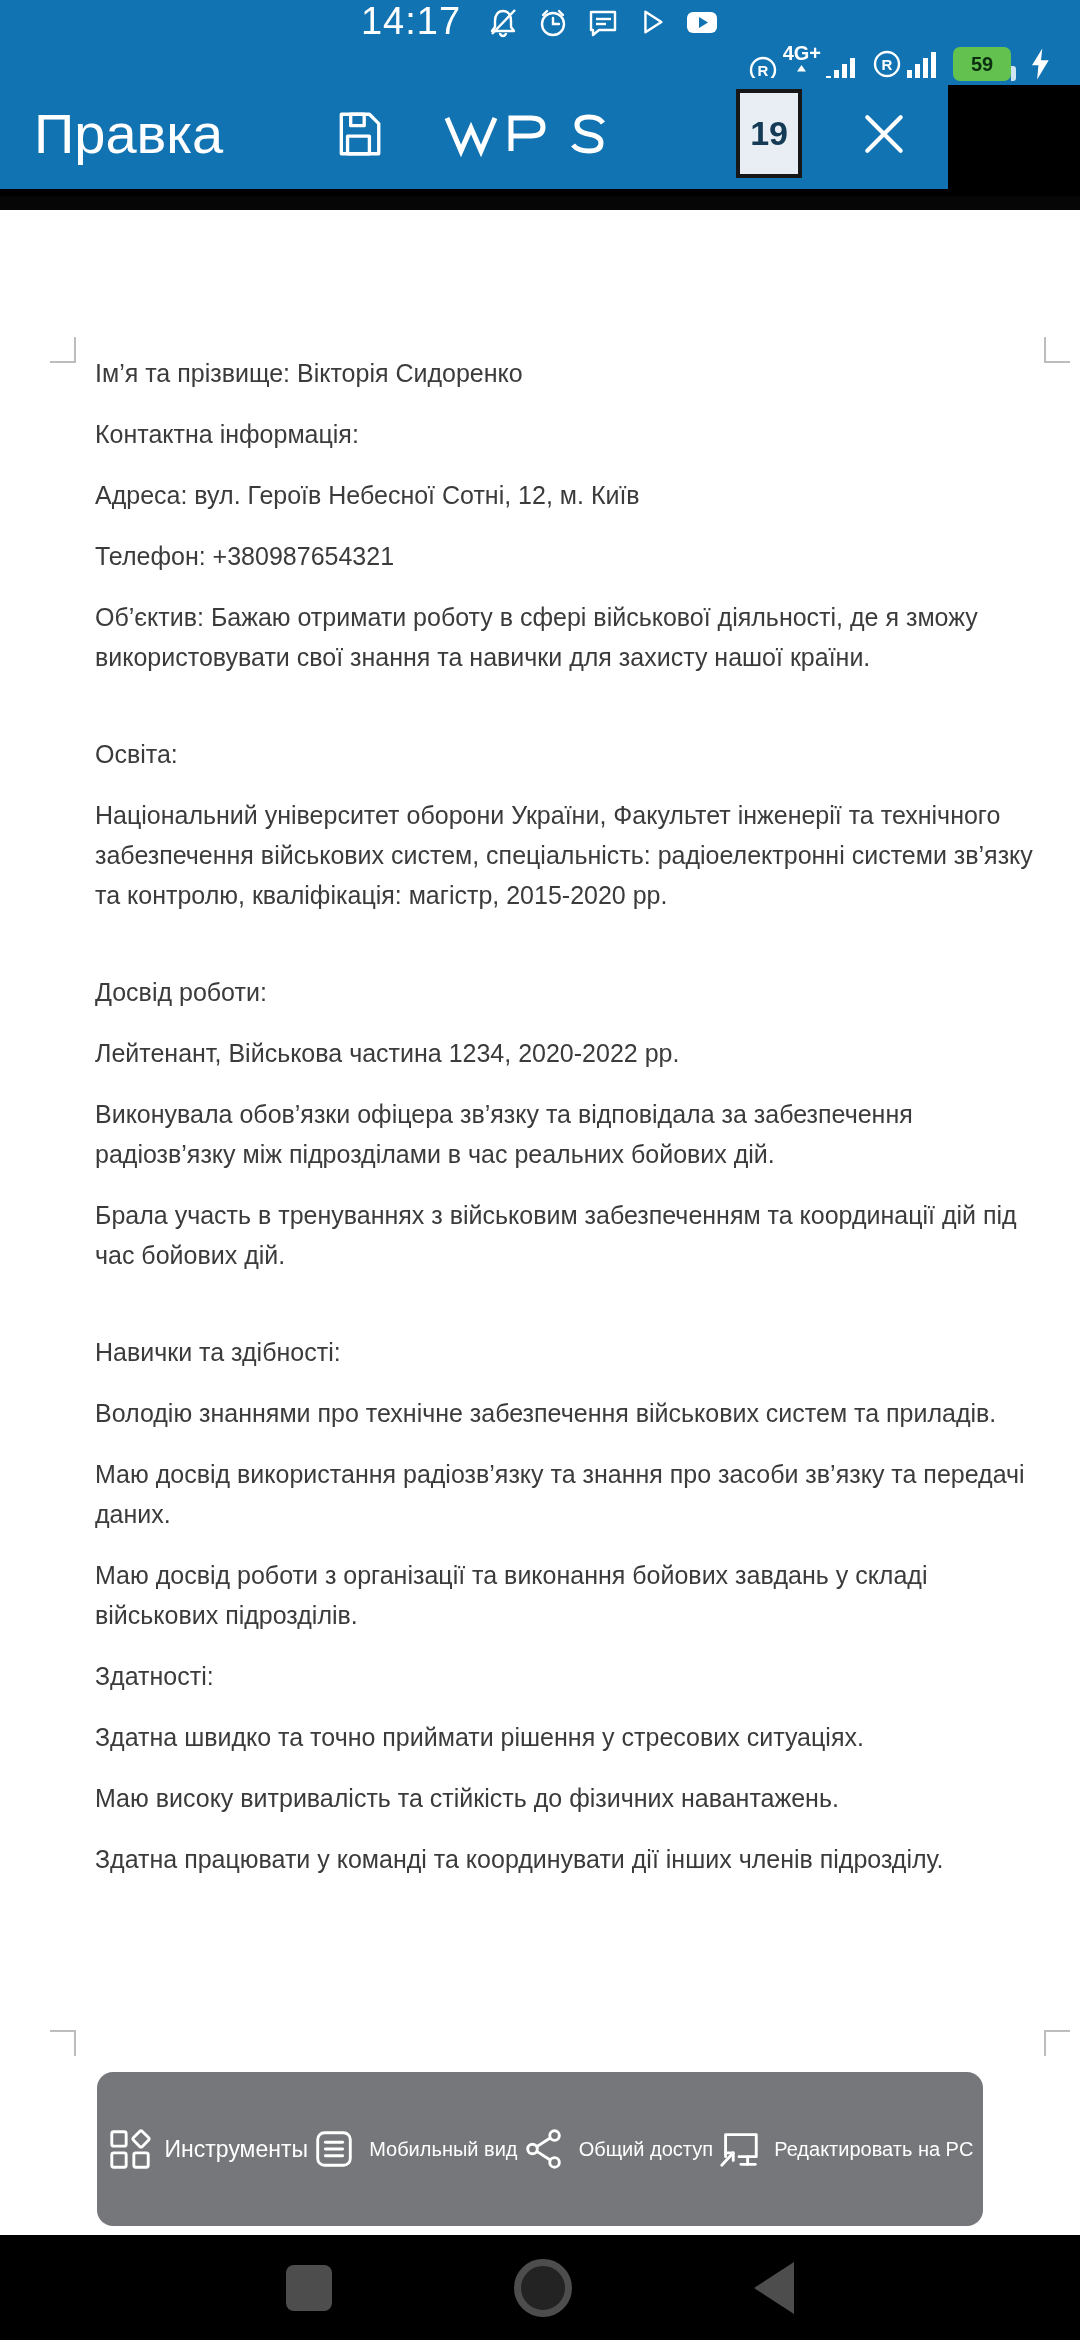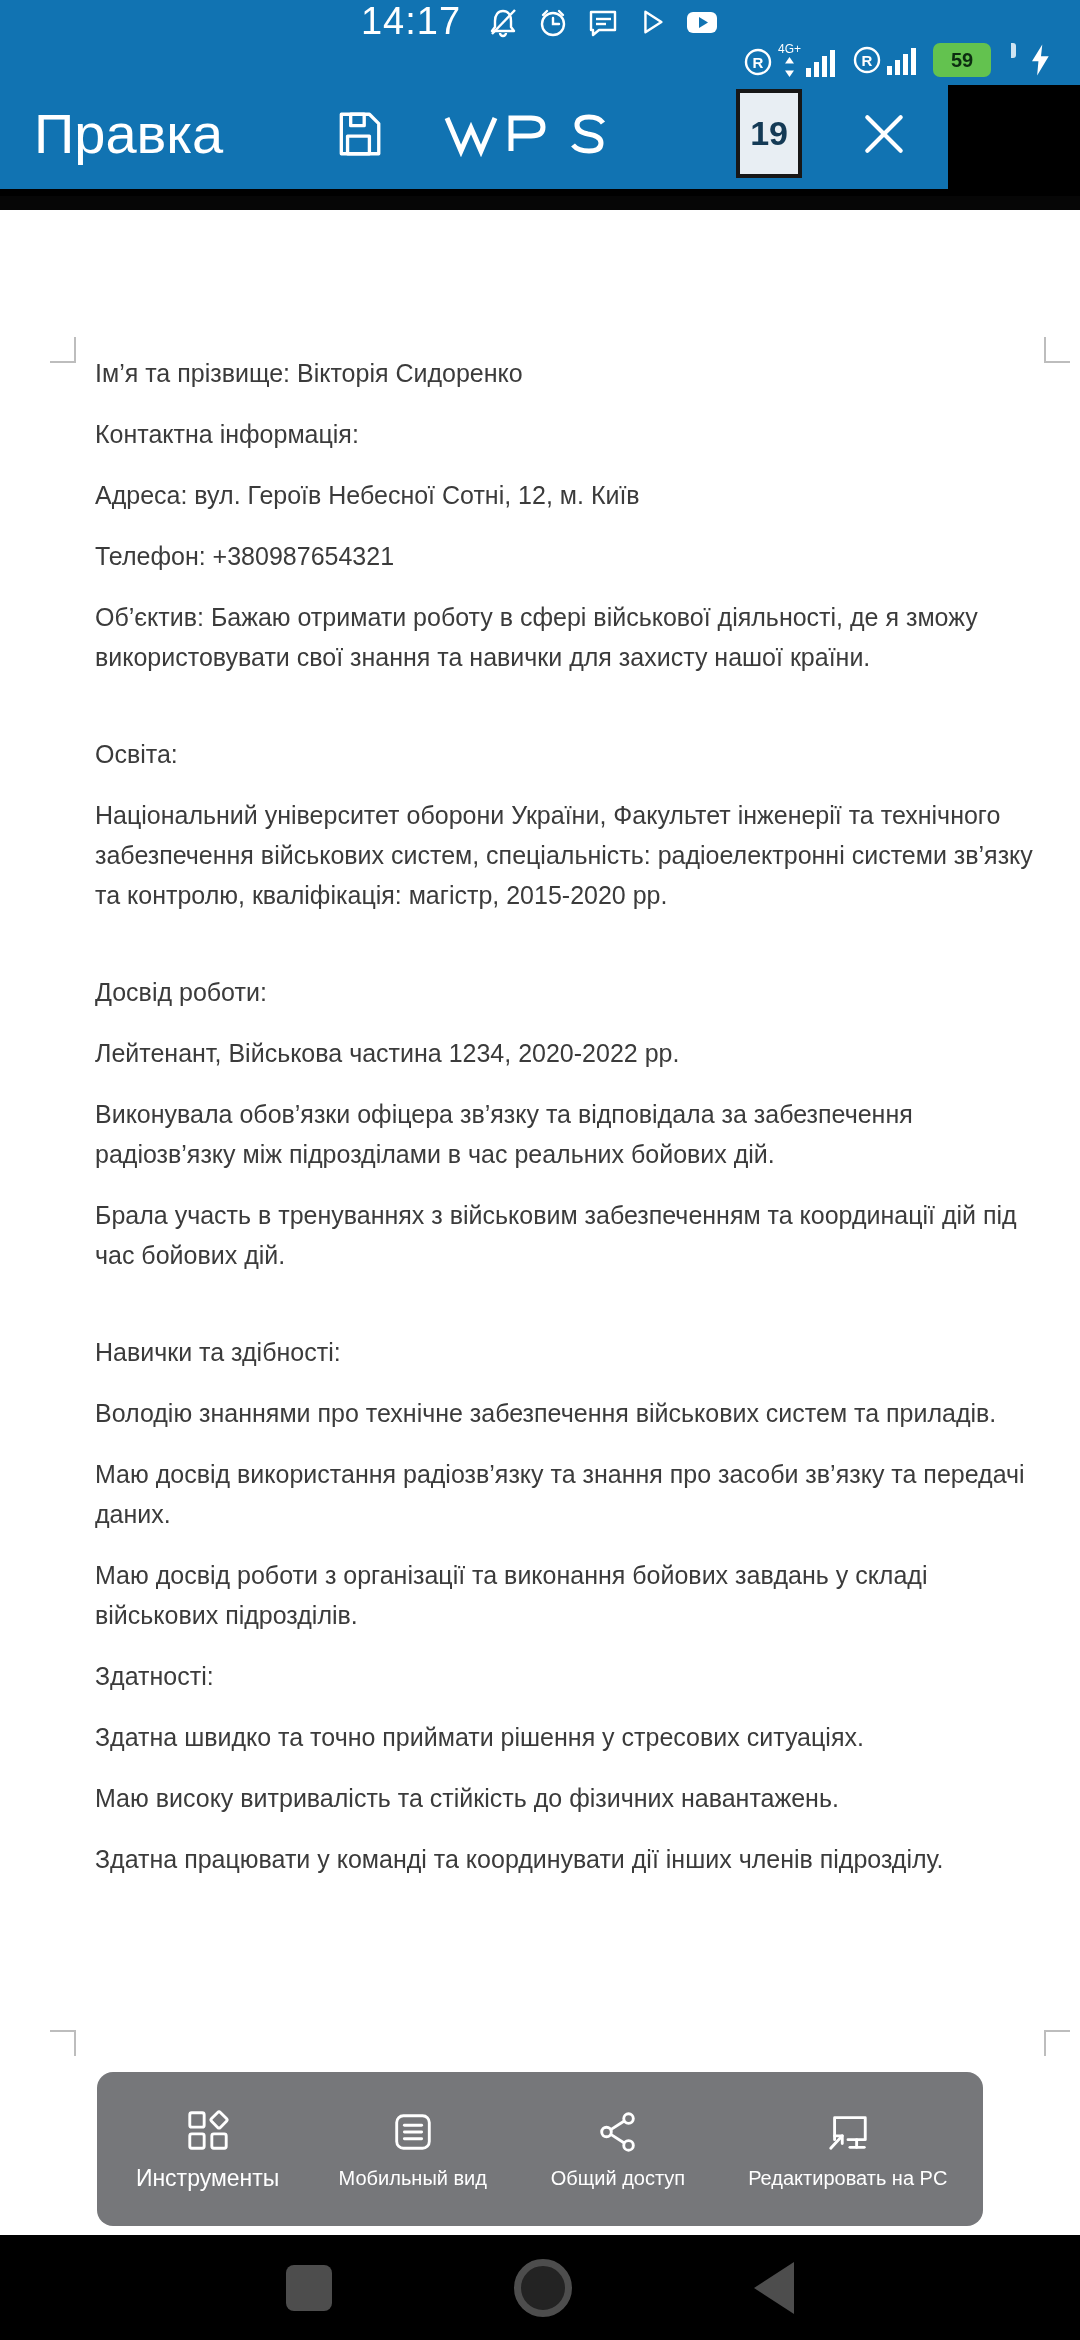--- a/index.html
+++ b/index.html
@@ -17,22 +17,22 @@
     position:absolute; top:0; left:0; width:1080px; height:85px;
     background:#1173b2; color:#fff;
     display:flex; align-items:center; padding:0 30px;flex-direction:column;
   }
   .sb-left { display:flex; align-items:center; gap:18px; }
   .sb-time { font-size:38px; font-weight:400; letter-spacing:1px; margin-right:8px; }
   .sb-icon { display:block; }
   .sb-right { margin-left:auto; display:flex; align-items:center; gap:16px; }
   .net-group { display:flex; align-items:flex-end; gap:5px; }
   .net-mid { display:flex; flex-direction:column; align-items:center; justify-content:flex-end; gap:2px; }
-  .net-badge { font-size:12px; line-height:1; font-weight:400; }
-  .battery { display:flex; align-items:flex-start;gap:20px; }
+  .net-badge { font-size:20px; line-height:1; font-weight:700; }
+  .battery { display:flex; align-items:flex-end; }
   .battery-body {
     width:58px; height:34px; border-radius:7px; background:#63c24f;
     display:flex; align-items:center; justify-content:center;
     color:#0c2d10; font-size:20px; font-weight:700;
   }
   .battery-nub { width:5px; height:15px; background:#cfe4f2; border-radius:0 3px 3px 0; }
 
   
   .app-header {
     position:absolute; top:78px; left:0; width:948px; height:111px;
@@ -73,21 +73,21 @@
   .corner.br { right:10px; top:1820px; border-left-width:2px;  border-top-width:2px; }
 
   
   .bottom-toolbar {
     position:absolute; left:97px; top:2072px; width:886px; height:154px;
     background:rgba(111,112,115,0.95); border-radius:16px;
     display:flex; align-items:center; justify-content:space-around;
     padding:0 8px;
   }
   .tb-item {
-    display:flex; flex-direction:column; align-items:center; justify-content:center;
+    display:flex; flex-direction:row; align-items:center; justify-content:center;
     gap:12px; color:#fff; cursor:pointer; min-width:150px;
   }
   .tb-label { font-size:20px; white-space:nowrap; }
   .tb-item:first-child .tb-label { font-size:23px; }
 
   
   .nav-bar {
     position:absolute; left:0; top:2235px; width:1080px; height:105px;
     background:#000;
     display:flex; align-items:center; justify-content:center; gap:182px;

